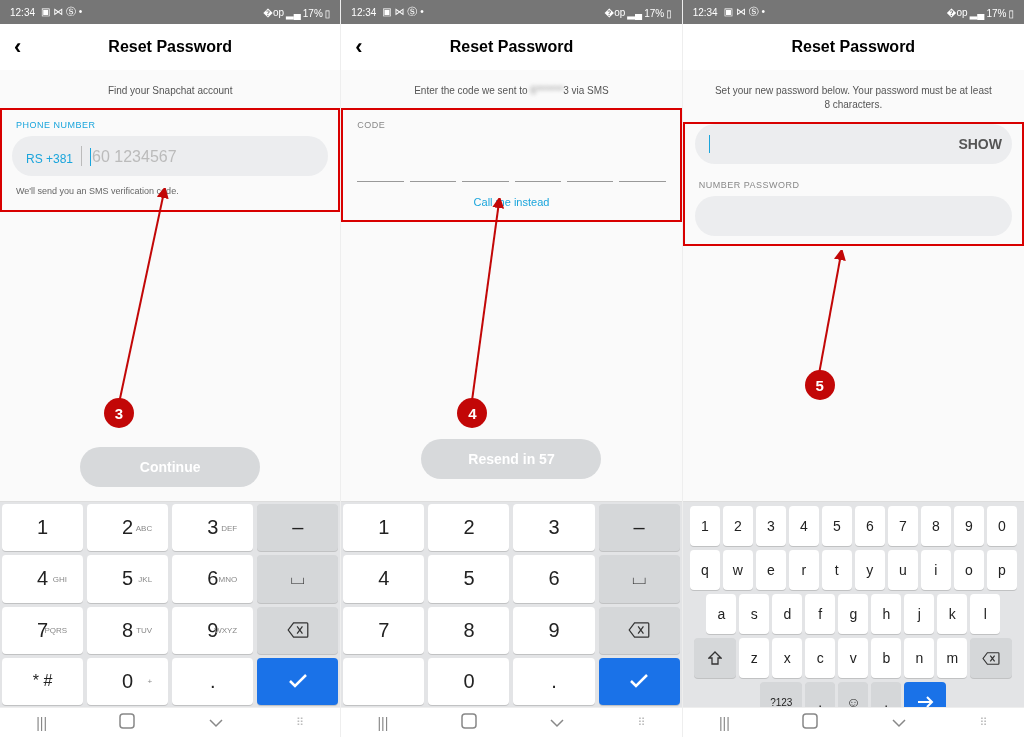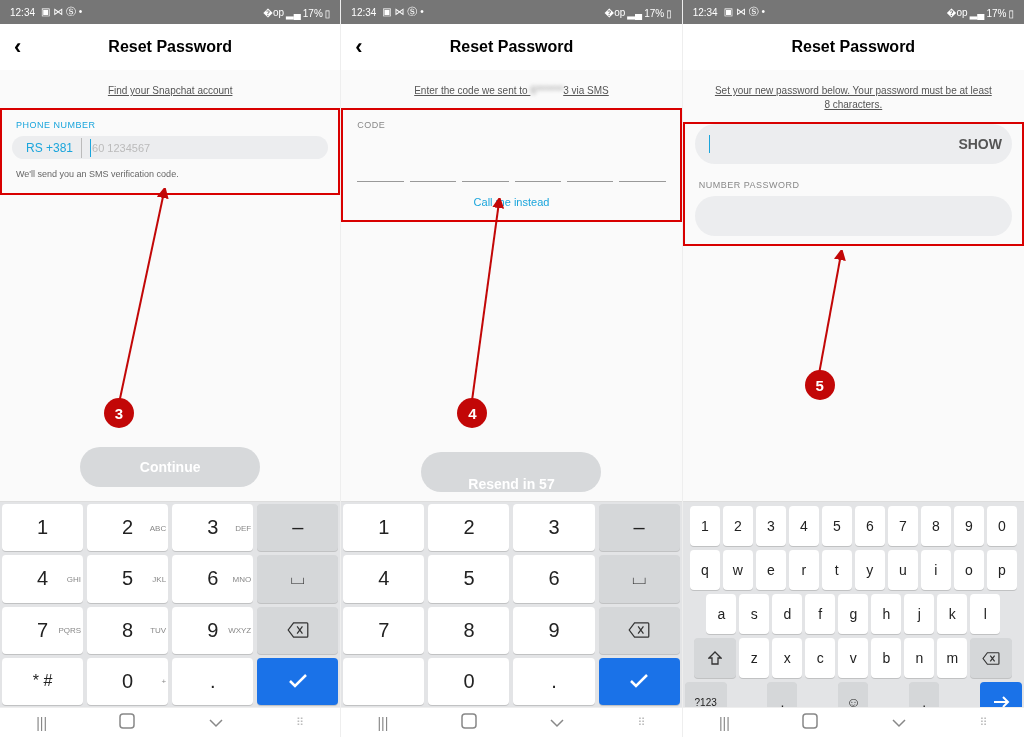--- a/index.html
+++ b/index.html
@@ -10,64 +10,64 @@
 
   .statusbar { height: 24px; background: #767676; color: #fff; display: flex; align-items: center; padding: 0 10px; font-size: 10px; justify-content: space-between; }
   .sb-left { display: flex; gap: 6px; align-items: center; }
   .sb-right { display: flex; gap: 2px; align-items: flex-end; font-size: 10px; }
 
   .header { height: 46px; display: flex; align-items: center; justify-content: center; position: relative; background: #fff; }
   .back-btn { position: absolute; left: 14px; font-size: 22px; font-weight: bold; color: #000; }
   .header-title { font-size: 16px; font-weight: 700; color: #000; }
 
   .content { flex: 1; background: #fafafa; padding: 0 10px; position: relative; }
-  .subtitle { text-align: center; font-size: 10px; color: #555; padding: 14px 10px 10px; line-height: 1.4; text-decoration: underline; }
+  .subtitle { text-align: center; font-size: 10px; color: #555; padding: 14px 10px 10px; line-height: 1.4; }
 
   .red-box { border: 2px solid #d80000; position: relative; padding-bottom: 8px; margin: 0 -10px; }
   .red-box-inner { padding: 0 10px; }
 
   .field-label { font-size: 9px; color: #1aa5dc; letter-spacing: 0.5px; margin: 10px 0 6px 4px; }
   .field-label.gray { color: #888; }
 
-  .phone-input { background: #ecedef; border-radius: 22px; height: 23px; display: flex; align-items: center; padding: 10px 14px; }
+  .phone-input { background: #ecedef; border-radius: 22px; height: 40px; display: flex; align-items: flex-end; padding: 10px 14px; }
   .cc-prefix { color: #1aa5dc; font-size: 12px; font-weight: 500; }
   .divider-v { width: 1px; height: 20px; background: #bbb; margin: 0 8px; }
   .cursor-bar { width: 1px; height: 18px; background: #1aa5dc; margin-right: 1px; }
-  .placeholder-text { color: #bbb; font-size: 11px; }
+  .placeholder-text { color: #bbb; font-size: 16px; }
 
   .hint-text { font-size: 9px; color: #666; margin: 10px 0 6px 4px; }
 
   .code-inputs { display: flex; gap: 6px; padding: 18px 4px 0; }
   .code-slot { flex: 1; border-bottom: 1px solid #999; height: 28px; }
   .link-text { text-align: center; color: #1aa5dc; font-size: 11px; padding: 14px 0 4px; }
 
   .pwd-input { background: #ecedef; border-radius: 22px; height: 40px; display: flex; align-items: center; padding: 0 14px; position: relative; }
   .show-btn { position: absolute; right: 10px; font-size: 14px; color: #555; font-weight: 700; }
 
   .arrow-annot { position: absolute; pointer-events: none; }
   .step-badge { width: 30px; height: 30px; border-radius: 50%; background: #c20707; color: #fff; display: flex; align-items: center; justify-content: center; font-size: 15px; font-weight: 700; }
 
   .action-btn { width: 180px; height: 40px; border-radius: 22px; background: #d7d9db; color: #fff; font-size: 14px; font-weight: 700; display: flex; align-items: center; justify-content: center; margin: 0 auto; }
 
   .kbd-num { background: #e3e4e6; height: 206px; display: flex; flex-direction: column; border-top: 1px solid #ddd; }
   .kbd-row { display: flex; flex: 1; }
   .kbd-key { flex: 1; margin: 2px; background: #fff; border-radius: 4px; display: flex; align-items: center; justify-content: center; font-size: 20px; color: #222; position: relative; box-shadow: 0 1px 0 rgba(0,0,0,0.15); }
-  .kbd-key .sub { position: absolute; right: 2px; top: 50%; transform: translateY(-50%); font-size: 8px; color: #888; }
+  .kbd-key .sub { position: absolute; right: 16px; top: 50%; transform: translateY(-50%); font-size: 8px; color: #888; }
   .kbd-key.fn { background: #d5d7d9; }
   .kbd-key.blue { background: #1a72e8; color: #fff; }
   .kbd-key.space-like { font-size: 18px; }
 
   .kbd-qwerty { background: #e3e4e6; height: 206px; display: flex; flex-direction: column; padding: 4px 2px 2px; border-top: 1px solid #ddd; }
   .qrow { display: flex; justify-content: center; gap: 3px; margin-bottom: 4px; }
   .qkey { width: 30px; height: 40px; background: #fff; border-radius: 4px; display: flex; align-items: center; justify-content: center; font-size: 14px; color: #222; box-shadow: 0 1px 0 rgba(0,0,0,0.15); }
   .qkey.fn { background: #d5d7d9; }
   .qkey.wide { width: 42px; }
   .qkey.space { flex: 1; font-size: 11px; }
   .qkey.blue { background: #1a72e8; color: #fff; }
-  .qrow.bottom { gap: 3px; justify-content: space-between; }
+  .qrow.bottom { gap: 3px; }
 
   .navbar { height: 30px; background: #fff; display: flex; align-items: center; justify-content: space-around; border-top: 1px solid #eee; }
   .nav-item { color: #888; font-size: 14px; }
 
   .blur-span { filter: blur(2px); color: #888; display: inline-block; }
 </style>
 </head>
 <body>
 
 <div class="container">
@@ -216,21 +216,21 @@
             <marker id="ah4" markerWidth="6" markerHeight="6" refX="3" refY="3" orient="auto">
               <path d="M0,0 L6,3 L0,6 Z" fill="#c20707"></path>
             </marker>
           </defs>
         <line x1="10" y1="210" x2="38" y2="4" stroke="#c20707" stroke-width="2" marker-end="url(#ah4)"></line>
       </svg>
       <div class="step-badge" style="position:absolute; left:116px; top:328px;">
           <span>4</span>
         </div>
 
-      <div class="action-btn" style="position:absolute; bottom:9px; left:50%; transform:translateX(-50%);align-items:flex-end;">
+      <div class="action-btn" style="position:absolute; bottom:22px; left:50%; transform:translateX(-50%);">
           <span>Resend in 57</span>
         </div>
     </div>
 
     <div class="kbd-num">
       <div class="kbd-row">
         <div class="kbd-key">1</div>
         <div class="kbd-key">2</div>
         <div class="kbd-key">3</div>
         <div class="kbd-key fn">–</div>

